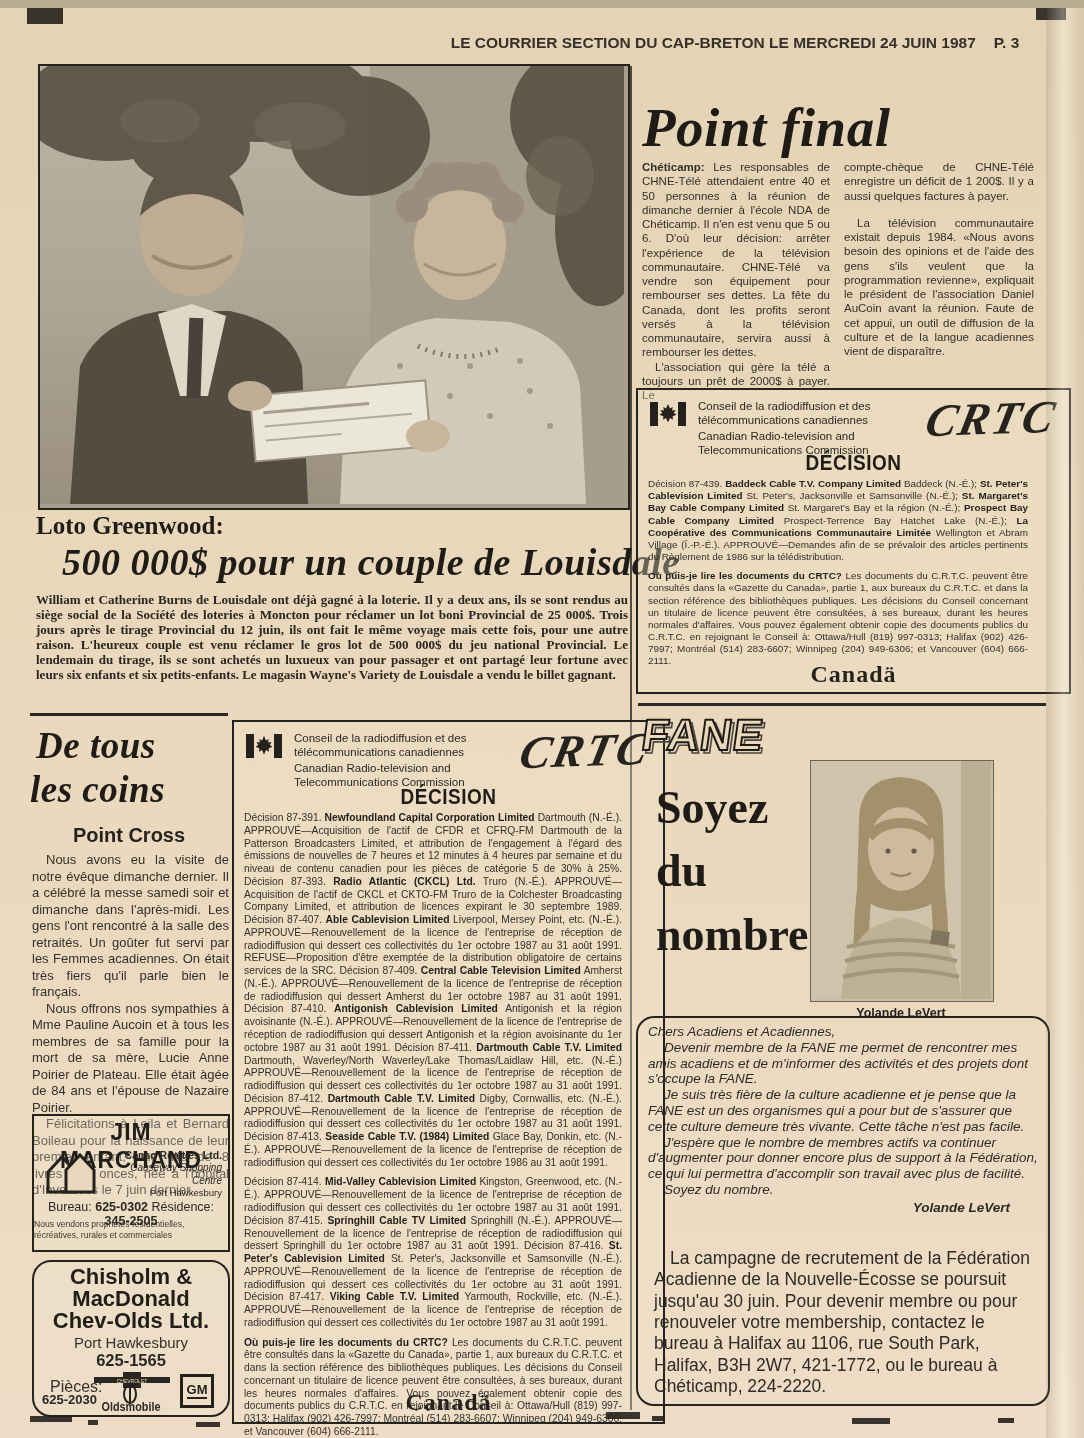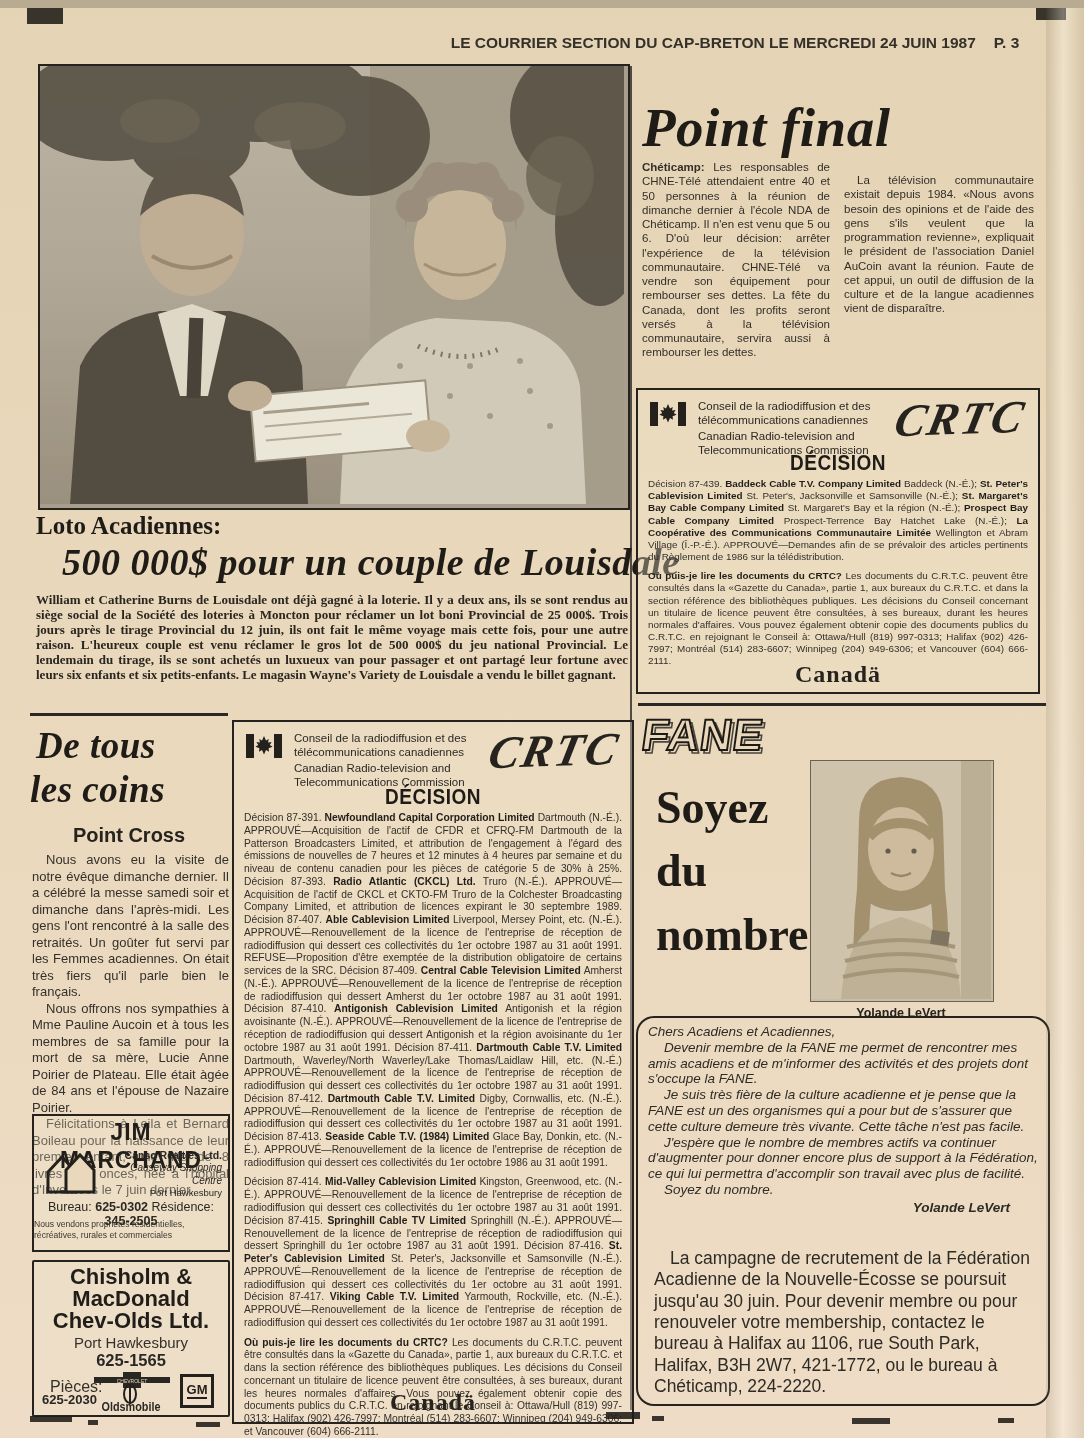--- a/index.html
+++ b/index.html
@@ -9,21 +9,21 @@
   .abs{position:absolute;}
   .serif{font-family:"Liberation Serif",serif;}
   .kicker{font-family:"Liberation Serif",serif;font-weight:bold;color:#1f1c18;}
   .bigital{font-family:"Liberation Serif",serif;font-weight:bold;font-style:italic;color:#1f1c18;letter-spacing:.5px;}
   .rule{background:#2b2824;}
   .mark{background:#201d18;opacity:.88;}
   .photo-frame{border:2px solid #26231e;background:#a79e8d;}
   .body-col{font-size:11.5px;line-height:1.24;text-align:justify;color:#33302a;}
   .body-col p{margin:0;}
   .body-col p.ind{text-indent:13px;}
-  .crtc-box{border:2px solid #26231e;background:rgba(240,228,204,.35);}
+  .crtc-box{border:2px solid #26231e;background:rgba(240,228,204,.35);padding-left:31px;}
   .crtc-org{font-size:11.5px;line-height:1.18;color:#2b2824;}
   .crtc-logo{font-family:"Liberation Serif",serif;font-style:italic;font-weight:600;font-size:46px;
     transform:skewX(-14deg) rotate(-2deg);color:#26231e;letter-spacing:2px;}
   .decision{font-weight:bold;font-size:19px;letter-spacing:.5px;transform:scaleY(1.12);color:#1f1c18;}
   .crtc-body{text-align:justify;color:#33302a;}
   .crtc-body p{margin:0 0 7px 0;}
   .crtc-body b{color:#211e19;}
   .canada-wordmark{font-family:"Liberation Serif",serif;font-weight:600;font-size:24px;letter-spacing:1px;color:#26231e;}
   .leftcol{font-size:13px;line-height:1.27;text-align:justify;color:#33302a;}
   .leftcol p{margin:0;text-indent:14px;}
@@ -109,29 +109,31 @@
         <line x1="224" y1="340" x2="330" y2="340" stroke="#9b9483" stroke-width="3"></line>
         <line x1="224" y1="354" x2="372" y2="354" stroke="#aaa493" stroke-width="2"></line>
         <line x1="224" y1="368" x2="300" y2="368" stroke="#aaa493" stroke-width="2"></line>
       </g>
       <ellipse cx="210" cy="330" rx="22" ry="15" fill="#b9a88f"></ellipse>
       <ellipse cx="388" cy="370" rx="22" ry="16" fill="#c3b296"></ellipse>
       <rect width="584" height="438" fill="#e9d8bb" opacity=".14"></rect>
     </svg>
   </div>
 
-  <div class="abs kicker" style="left:36px;top:504px;font-size:25px;">Loto Acadiennes:</div>
+  <div class="abs kicker" style="left:36px;top:504px;font-size:25px;">Loto Greenwood:</div>
   <div class="abs bigital" style="left:62px;top:532px;font-size:38px;">500 000$ pour un couple de Louisdale</div>
   <div class="abs serif" style="left:36px;top:584px;width:592px;font-weight:bold;font-size:13px;line-height:1.16;text-align:justify;color:#2a2620;">William et Catherine Burns de Louisdale  ont déjà gagné à la loterie. Il y a deux ans, ils se sont rendus au siège social de la Société des loteries à Moncton pour réclamer un lot boni Provincial de 25 000$. Trois jours après le tirage Provincial du 12 juin, ils ont fait le même voyage mais cette fois, pour une autre raison. L'heureux couple est venu réclamer le gros lot de 500 000$ du jeu national Provincial. Le lendemain du tirage, ils se sont achetés un luxueux van pour passager et ont partagé leur fortune avec leurs six enfants et six petits-enfants. Le magasin Wayne's Variety de Louisdale a vendu le billet gagnant.</div>
 
   <div class="abs bigital" style="left:642px;top:88px;font-size:55px;">Point final</div>
   <div class="abs body-col" style="left:642px;top:152px;width:188px;">
     <p><b>Chéticamp:</b><span> Les responsables de CHNE-Télé attendaient entre 40 et 50 personnes à la réunion de dimanche dernier à l'école NDA de Chéticamp. Il n'en est venu que 5 ou 6. D'où leur décision: arrêter l'expérience de la télévision communautaire. CHNE-Télé va vendre son équipement pour rembourser ses dettes. La fête du Canada, dont les profits seront versés à la télévision communautaire, servira aussi à rembourser les dettes.</span></p>
+    <p class="ind">L'association qui gère la télé a toujours un prêt de 2000$ à payer. Le</p>
   </div>
   <div class="abs body-col" style="left:844px;top:152px;width:190px;">
+    <p>compte-chèque de CHNE-Télé enregistre un déficit de 1 200$. Il y a aussi quelques factures à payer.</p>
     <p class="ind" style="margin-top:13px;">La télévision communautaire existait depuis 1984. «Nous avons besoin des opinions et de l'aide des gens s'ils veulent que la programmation revienne», expliquait le président de l'association Daniel AuCoin avant la réunion. Faute de cet appui, un outil de diffusion de la culture et de la langue acadiennes vient de disparaître.</p>
   </div>
 
   <div class="abs crtc-box" style="left:636px;top:380px;width:400px;height:302px;">
     <svg class="abs" style="left:12px;top:12px;" width="36" height="24" viewBox="0 0 36 24">
       <rect x="0" y="0" width="8" height="24" fill="#24211c"></rect>
         <rect x="28" y="0" width="8" height="24" fill="#24211c"></rect>
       <path fill="#24211c" d="M18 2 l2 4.4 2.8-1.4 -.8 3.6 3.6-.6 -1.8 3 2.8 1.8 -4 1.4 .4 3.6 -3-1.8 -2 4.4 -2-4.4 -3 1.8 .4-3.6 -4-1.4 2.8-1.8 -1.8-3 3.6 .6 -.8-3.6 2.8 1.4 z"></path>
     </svg>
     <div class="abs crtc-org" style="left:60px;top:10px;width:215px;">Conseil de la radiodiffusion et des télécommunications canadiennes</div>
@@ -166,21 +168,21 @@
       <div style="font-style:italic;font-size:10px;">Causeway Shopping Centre</div>
       <div style="font-size:9.5px;">Port Hawkesbury</div>
     </div>
     <div class="abs" style="left:0;top:84px;width:100%;text-align:center;font-size:12.5px;color:#2b2824;"><span>Bureau: </span><b>625-0302</b><span> Résidence: </span><b>345-2505</b></div>
     <div class="abs" style="left:0;top:103px;width:100%;text-align:left;font-size:8.6px;line-height:1.3;color:#3a362f;">
       <div>Nous vendons propriétés résidentielles,</div>
       <div>récréatives, rurales et commerciales</div>
     </div>
   </div>
 
-  <div class="abs" style="left:32px;top:1252px;width:194px;height:153px;border:2.5px solid #26231e;border-radius:2px;background:rgba(240,228,204,.3);">
+  <div class="abs" style="left:32px;top:1252px;width:194px;height:153px;border:2.5px solid #26231e;border-radius:19px;background:rgba(240,228,204,.3);">
     <div class="abs" style="left:0;top:4px;width:100%;text-align:center;font-weight:bold;font-size:22px;line-height:1.0;color:#211e19;">
       <div>Chisholm &amp;</div>
       <div>MacDonald</div>
       <div>Chev-Olds Ltd.</div>
     </div>
     <div class="abs" style="left:0;top:72px;width:100%;text-align:center;font-size:15px;color:#35312a;">Port Hawkesbury</div>
     <div class="abs" style="left:0;top:89px;width:100%;text-align:center;font-weight:bold;font-size:16.5px;">625-1565</div>
     <svg class="abs" style="left:60px;top:110px;" width="76" height="16" viewBox="0 0 76 16">
       <polygon points="0,5 29,5 29,0 47,0 47,5 76,5 76,11 47,11 47,16 29,16 29,11 0,11" fill="#2a2722"></polygon>
       <text x="38" y="10.5" text-anchor="middle" font-size="5" fill="#e9d8bb" font-family="Liberation Sans, sans-serif">CHEVROLET</text>

